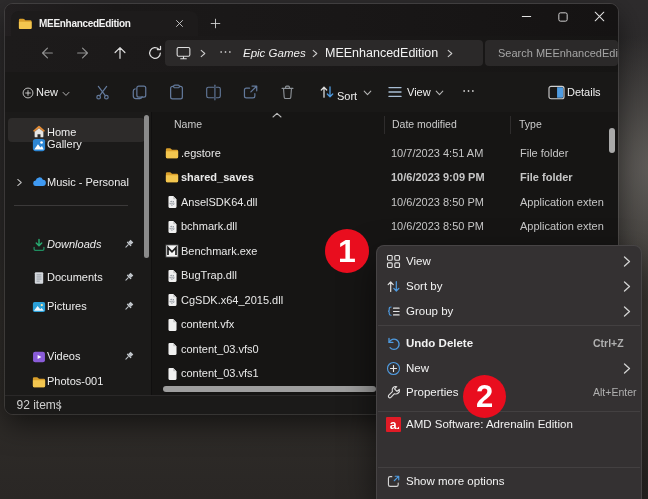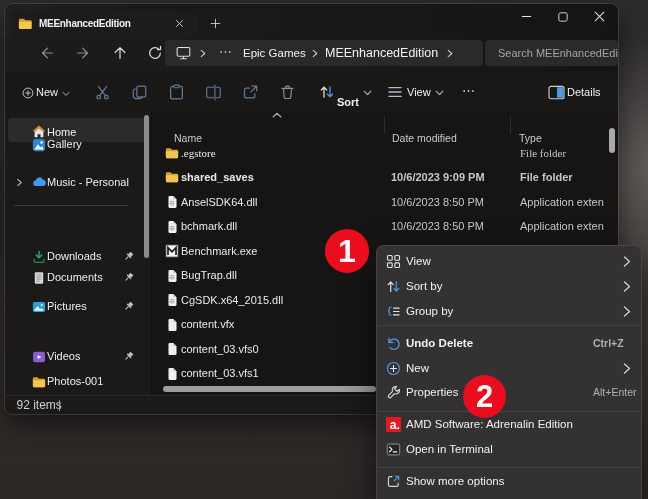--- a/index.html
+++ b/index.html
@@ -40,21 +40,21 @@
   .srow{left:0;width:146px;height:25px;}
   .sicon{left:27px;top:5.5px;width:14px;height:14px;}
   .stxt{left:42px;top:0;height:25px;line-height:25px;font-size:11px;color:#ededed;}
   .pin{left:118px;top:7px;width:11px;height:11px;}
   #homehl{left:3px;top:114px;width:137px;height:24px;border-radius:4px;background:#2d2b2a;}
   
   .frow{left:147px;width:466px;height:24px;}
   .fname{left:29px;top:0;height:24px;line-height:24px;font-size:11px;color:#e9e9e9;}
   .fdate{left:239px;top:0;height:24px;line-height:24px;font-size:11px;color:#c6c6c6;}
   .ftype{left:368px;top:0;height:24px;line-height:24px;font-size:11px;color:#c6c6c6;width:84px;overflow:hidden;}
-  .hdr{font-size:10.5px;color:#cbcbcb;margin-top:14px;}
+  .hdr{font-size:10.5px;color:#cbcbcb;}
   .csep{top:112px;width:1px;height:18px;background:#2e2c2c;}
   
   #menu{left:376px;top:245px;width:266px;height:254px;border-radius:8px 8px 0 0;
     background:#343132;box-shadow:0 14px 34px rgba(0,0,0,.55);
     border:1px solid #474445;border-bottom:none;box-sizing:border-box;}
   .mrow{left:0;width:264px;height:25px;}
   .micon{left:9px;top:5px;width:15px;height:15px;}
   .mtxt{left:29px;top:0;height:25px;line-height:25px;font-size:11.5px;color:#f2f2f2;}
   .mshort{left:216px;top:0;height:25px;line-height:25px;font-size:10.5px;color:#b0b0b0;}
   .mchev{left:243px;top:6px;width:13px;height:13px;}
@@ -131,21 +131,21 @@
           <rect x="1.2" y="1.6" width="13.6" height="9.4" rx="1.5" stroke="#dedede" stroke-width="1.2" fill="none"></rect>
           <path d="M8 11.4v2M5 13.7h6" stroke="#dedede" stroke-width="1.2" stroke-linecap="round"></path>
         </svg>
       </div>
     <div class="abs" style="left:34px;top:9px;width:8px;height:9px;">
         <svg viewBox="0 0 8 10" width="100%" height="100%">
           <path d="M2 1.5 6 5 2 8.5" stroke="#cdcdcd" stroke-width="1.2" fill="none" stroke-linecap="round" stroke-linejoin="round"></path>
         </svg>
       </div>
     <div class="abs txt" style="left:54px;top:0;height:26px;line-height:24px;font-size:13px;color:#d5d5d5;letter-spacing:1px;">⋯</div>
-    <div class="abs txt" style="left:78px;top:0;height:26px;line-height:26px;font-size:11.5px;color:#f2f2f2;">Epic Games</div>
+    <div class="abs txt" style="left:78px;top:0;height:26px;line-height:26px;font-size:11.5px;color:#f2f2f2;font-style:italic;">Epic Games</div>
     <div class="abs" style="left:146px;top:9px;width:8px;height:9px;">
         <svg viewBox="0 0 8 10" width="100%" height="100%">
           <path d="M2 1.5 6 5 2 8.5" stroke="#cdcdcd" stroke-width="1.2" fill="none" stroke-linecap="round" stroke-linejoin="round"></path>
         </svg>
       </div>
     <div class="abs txt" style="left:160px;top:0;height:26px;line-height:26px;font-size:12.5px;color:#f2f2f2;">MEEnhancedEdition</div>
     <div class="abs" style="left:281px;top:9px;width:8px;height:9px;">
         <svg viewBox="0 0 8 10" width="100%" height="100%">
           <path d="M2 1.5 6 5 2 8.5" stroke="#cdcdcd" stroke-width="1.2" fill="none" stroke-linecap="round" stroke-linejoin="round"></path>
         </svg>
@@ -203,21 +203,21 @@
           <path d="M3.2 4.6h11.6M7 4.4V3.2q0-1 1-1h2q1 0 1 1v1.2M4.8 4.8l.7 9.2q.1 1.4 1.5 1.4h4q1.4 0 1.5-1.4l.7-9.2" stroke="#8d9298" stroke-width="1.2" fill="none" stroke-linecap="round"></path>
         </svg>
       </div>
     <div class="abs tsep" style="left:307px;"></div>
     <div class="abs" style="left:314px;top:12px;width:16px;height:16px;">
         <svg viewBox="0 0 16 16" width="100%" height="100%">
           <path d="M5 13.2V3.2M2.3 6 5 3.2 7.7 6" stroke="#dcdcdc" stroke-width="1.3" fill="none" stroke-linecap="round" stroke-linejoin="round"></path>
           <path d="M11 2.8v10M8.3 10 11 12.8 13.7 10" stroke="#4f9be0" stroke-width="1.3" fill="none" stroke-linecap="round" stroke-linejoin="round"></path>
         </svg>
       </div>
-    <div class="abs txt" style="left:332px;top:10px;height:40px;line-height:40px;font-size:11px;color:#f0f0f0;font-weight:bold;">Sort</div>
+    <div class="abs txt" style="left:332px;top:4px;height:40px;line-height:40px;font-size:11px;color:#f0f0f0;">Sort</div>
     <div class="abs" style="left:358px;top:17px;width:9px;height:8px;">
         <svg viewBox="0 0 9 8" width="100%" height="100%">
           <path d="M1.2 2.2 4.5 5.6 7.8 2.2" stroke="#b5b5b5" stroke-width="1.1" fill="none" stroke-linecap="round" stroke-linejoin="round"></path>
         </svg>
       </div>
     <div class="abs" style="left:382px;top:12px;width:16px;height:16px;">
         <svg viewBox="0 0 16 16" width="100%" height="100%">
           <path d="M2 3.6h12M2 8h12M2 12.4h12" stroke="#a8bdd4" stroke-width="1.4" stroke-linecap="round"></path>
         </svg>
       </div>
@@ -266,21 +266,21 @@
           <path d="M2 1.5 6 5 2 8.5" stroke="#bdbdbd" stroke-width="1.2" fill="none" stroke-linecap="round" stroke-linejoin="round"></path>
         </svg>
       </div>
       <div class="abs sicon">
         <svg viewBox="0 0 16 16" width="100%" height="100%">
           <path d="M4.6 12.6a3.1 3.1 0 0 1-.4-6.2 4.3 4.3 0 0 1 8.2-1.1 3.4 3.4 0 0 1-.4 7.3Z" fill="#3f9af2"></path>
         </svg>
       </div>
       <div class="abs stxt txt">Music - Personal</div>
     </div>
-  <div class="abs srow" style="top:240.0px;">
+  <div class="abs srow" style="top:228px;font-style:italic;">
       <div class="abs sicon">
         <svg viewBox="0 0 16 16" width="100%" height="100%">
           <path d="M8 1.6v7M4.9 5.7 8 8.9l3.1-3.2" stroke="#27a870" stroke-width="1.7" fill="none" stroke-linecap="round" stroke-linejoin="round"></path>
           <path d="M2.4 10.8v1.8q0 1.5 1.5 1.5h8.2q1.5 0 1.5-1.5v-1.8" stroke="#1f8d60" stroke-width="1.5" fill="none" stroke-linecap="round"></path>
         </svg>
       </div>
       <div class="abs stxt txt">Downloads</div>
       <div class="abs pin">
         <svg viewBox="0 0 11 11" width="100%" height="100%">
           <g transform="rotate(45 5.5 5.5)">
@@ -360,28 +360,29 @@
   <div class="abs txt hdr" style="left:169px;top:114px;">Name</div>
   <div class="abs" style="left:267px;top:108px;width:10px;height:6px;">
       <svg viewBox="0 0 10 6" width="100%" height="100%">
         <path d="M1 5 5 1.3 9 5" stroke="#b9b9b9" stroke-width="1.1" fill="none" stroke-linecap="round" stroke-linejoin="round"></path>
       </svg>
     </div>
   <div class="abs txt hdr" style="left:387px;top:114px;">Date modified</div>
   <div class="abs txt hdr" style="left:514px;top:114px;">Type</div>
   <div class="abs csep" style="left:379px;"></div>
   <div class="abs csep" style="left:505px;"></div>
-  <div class="abs frow" style="top:136.5px;font-family:Liberation Serif, serif;">
+  <div class="abs frow" style="top:136.5px;">
       <div class="abs" style="left:13px;top:5px;width:14px;height:14px;">
         <svg viewBox="0 0 16 14" width="100%" height="100%">
           <path d="M1 3.1Q1 1.7 2.4 1.7h3.2q.9 0 1.5.7l.9 1h5.6Q15 3.4 15 4.8v6.9q0 1.4-1.4 1.4H2.4Q1 13.1 1 11.7Z" fill="#d99f2b"></path>
           <path d="M1 5.1h14v6.6q0 1.4-1.4 1.4H2.4Q1 13.1 1 11.7Z" fill="#f3c64f"></path>
         </svg>
       </div>
       <div class="abs fname txt">.egstore</div>
+      <div class="abs fdate txt">10/7/2023 4:51 AM</div>
       <div class="abs ftype txt">File folder</div>
     </div>
   <div class="abs frow" style="top:161px;font-weight:bold;">
       <div class="abs" style="left:13px;top:5px;width:14px;height:14px;">
         <svg viewBox="0 0 16 14" width="100%" height="100%">
           <path d="M1 3.1Q1 1.7 2.4 1.7h3.2q.9 0 1.5.7l.9 1h5.6Q15 3.4 15 4.8v6.9q0 1.4-1.4 1.4H2.4Q1 13.1 1 11.7Z" fill="#d99f2b"></path>
           <path d="M1 5.1h14v6.6q0 1.4-1.4 1.4H2.4Q1 13.1 1 11.7Z" fill="#f3c64f"></path>
         </svg>
       </div>
       <div class="abs fname txt">shared_saves</div>
@@ -576,30 +577,20 @@
   <div class="abs mrow" style="top:165.5px;">
       <div class="abs micon">
         <svg viewBox="0 0 14 14" width="100%" height="100%">
           <rect x="0" y="0" width="14" height="14" rx="1" fill="#e01b26"></rect>
           <text x="6.6" y="11" font-family="Liberation Sans, sans-serif" font-size="11.5" font-weight="bold" fill="#ffffff" text-anchor="middle">a</text>
           <path d="M9.8 11.2 12.2 8.8V11.2Z" fill="#fff"></path>
         </svg>
       </div>
       <div class="abs mtxt txt">AMD Software: Adrenalin Edition</div>
     </div>
-  <div class="abs mrow" style="top:190.5px;">
-      <div class="abs micon">
-        <svg viewBox="0 0 16 16" width="100%" height="100%">
-          <rect x="1.4" y="2.2" width="13.2" height="11.6" rx="1.6" fill="#242323" stroke="#9a9a9a" stroke-width="1"></rect>
-          <path d="M3.8 5.4 6.4 7.9 3.8 10.4" stroke="#efefef" stroke-width="1.3" fill="none" stroke-linecap="round" stroke-linejoin="round"></path>
-          <path d="M7.8 10.6h3.6" stroke="#efefef" stroke-width="1.3" stroke-linecap="round"></path>
-        </svg>
-      </div>
-      <div class="abs mtxt txt">Open in Terminal</div>
-    </div>
   <div class="abs msep" style="top:220.5px;"></div>
   <div class="abs mrow" style="top:222.5px;padding-left:17px;">
       <div class="abs micon">
         <svg viewBox="0 0 16 16" width="100%" height="100%">
           <path d="M6.2 2.8H4.4q-1.8 0-1.8 1.8v6.8q0 1.8 1.8 1.8h6.8q1.8 0 1.8-1.8V9.6" stroke="#d4d4d4" stroke-width="1.2" fill="none" stroke-linecap="round"></path>
           <path d="M8.8 7.2 13.4 2.6M9.8 2.4h3.8v3.8" stroke="#4f9be0" stroke-width="1.2" fill="none" stroke-linecap="round" stroke-linejoin="round"></path>
         </svg>
       </div>
       <div class="abs mtxt txt">Show more options</div>
     </div>

